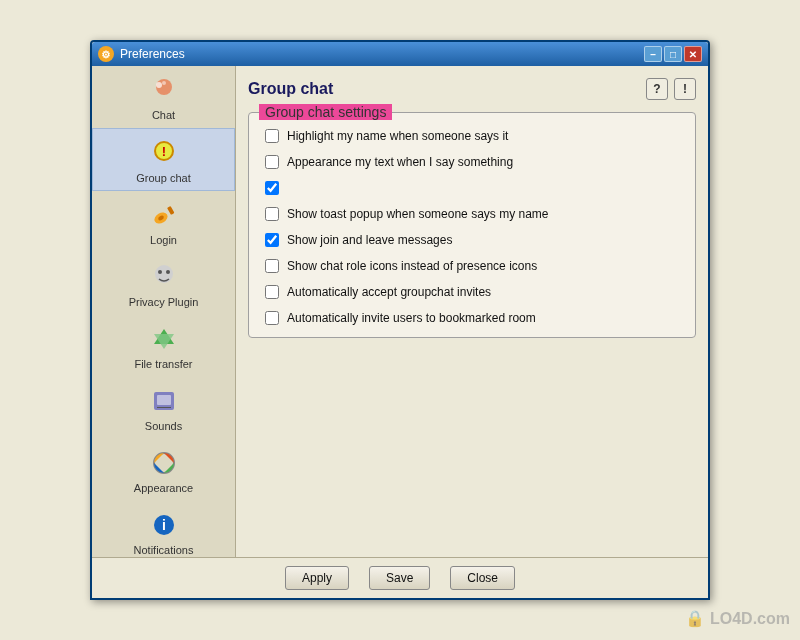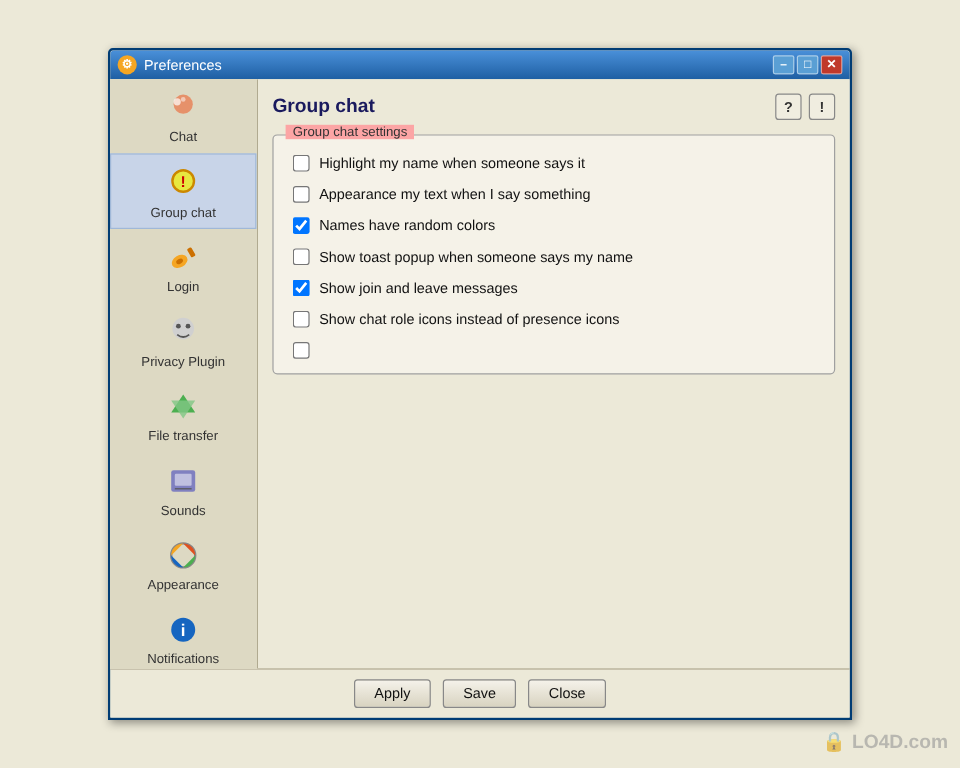--- a/index.html
+++ b/index.html
@@ -84,21 +84,21 @@
 
     .window-body {
       display: flex;
       flex: 1;
       background: #ece9d8;
       overflow: hidden;
     }
 
     
     .sidebar {
-      width: 123px;
+      width: 144px;
       background: #ddd9c3;
       border-right: 1px solid #b0aa90;
       display: flex;
       flex-direction: column;
       overflow-y: auto;
       flex-shrink: 0;
     }
 
     .sidebar::-webkit-scrollbar { width: 8px; }
     .sidebar::-webkit-scrollbar-track { background: #e0dcc8; }
@@ -176,23 +176,23 @@
       border-radius: 4px;
       padding: 16px 16px 12px;
       position: relative;
       background: #f5f2e8;
     }
 
     .settings-group-legend {
       position: absolute;
       top: -9px;
       left: 10px;
-      background: #fca5a5;
+      background: #ec4899;
       padding: 0 6px;
-      font-size: 11px;
+      font-size: 14px;
       color: #333;
     }
 
     .checkbox-row {
       display: flex;
       margin-bottom: 12px;
       gap: 8px;
     }
 
     .checkbox-row:last-child {
@@ -213,21 +213,21 @@
       user-select: none;
     }
 
     
     .window-footer {
       background: #ece9d8;
       border-top: 1px solid #b0aa90;
       padding: 8px 12px;
       display: flex;
       justify-content: center;
-      gap: 10px;
+      gap: 20px;
       flex-shrink: 0;
     }
 
     .footer-btn {
       padding: 4px 16px;
       border: 1px solid #888;
       border-radius: 3px;
       background: linear-gradient(to bottom, #f5f2ea, #d8d3c0);
       cursor: pointer;
       font-size: 12px;
@@ -360,36 +360,40 @@
             <div class="checkbox-row">
               <input type="checkbox" id="cb-highlight-name" style="">
               <label class="checkbox-label" for="cb-highlight-name">Highlight my name when someone says it</label>
             </div>
             <div class="checkbox-row">
               <input type="checkbox" id="cb-highlight-text" style="">
               <label class="checkbox-label" for="cb-highlight-text">Appearance my text when I say something</label>
             </div>
             <div class="checkbox-row">
               <input type="checkbox" id="cb-random-colors" checked="" style="">
-              <label class="checkbox-label" for="cb-random-colors">Names have random colors</label>
             </div>
             <div class="checkbox-row">
               <input type="checkbox" id="cb-toast-popup" style="">
               <label class="checkbox-label" for="cb-toast-popup">Show toast popup when someone says my name</label>
             </div>
             <div class="checkbox-row">
               <input type="checkbox" id="cb-join-leave" checked="" style="">
               <label class="checkbox-label" for="cb-join-leave">Show join and leave messages</label>
             </div>
             <div class="checkbox-row">
               <input type="checkbox" id="cb-role-icons" style="">
               <label class="checkbox-label" for="cb-role-icons">Show chat role icons instead of presence icons</label>
             </div>
             <div class="checkbox-row">
+              <input type="checkbox" id="cb-auto-accept" style="">
+              <label class="checkbox-label" for="cb-auto-accept">Automatically accept groupchat invites</label>
+            </div>
+            <div class="checkbox-row">
               <input type="checkbox" id="cb-auto-invite" style="">
+              <label class="checkbox-label" for="cb-auto-invite">Automatically invite users to bookmarked room</label>
             </div>
           </div>
       </div>
     </div>
   </div>
 
   <div class="window-footer">
     <button class="footer-btn">Apply</button>
     <button class="footer-btn">Save</button>
     <button class="footer-btn">Close</button>

